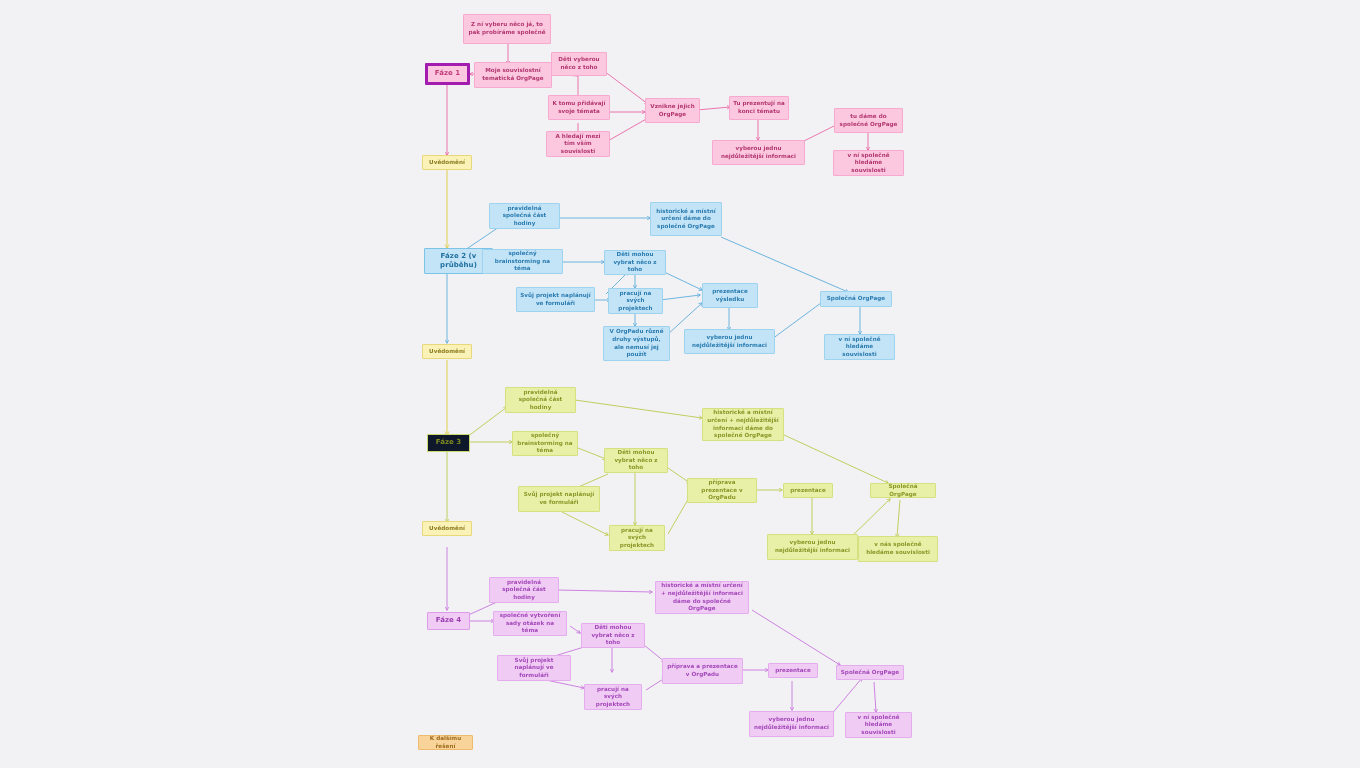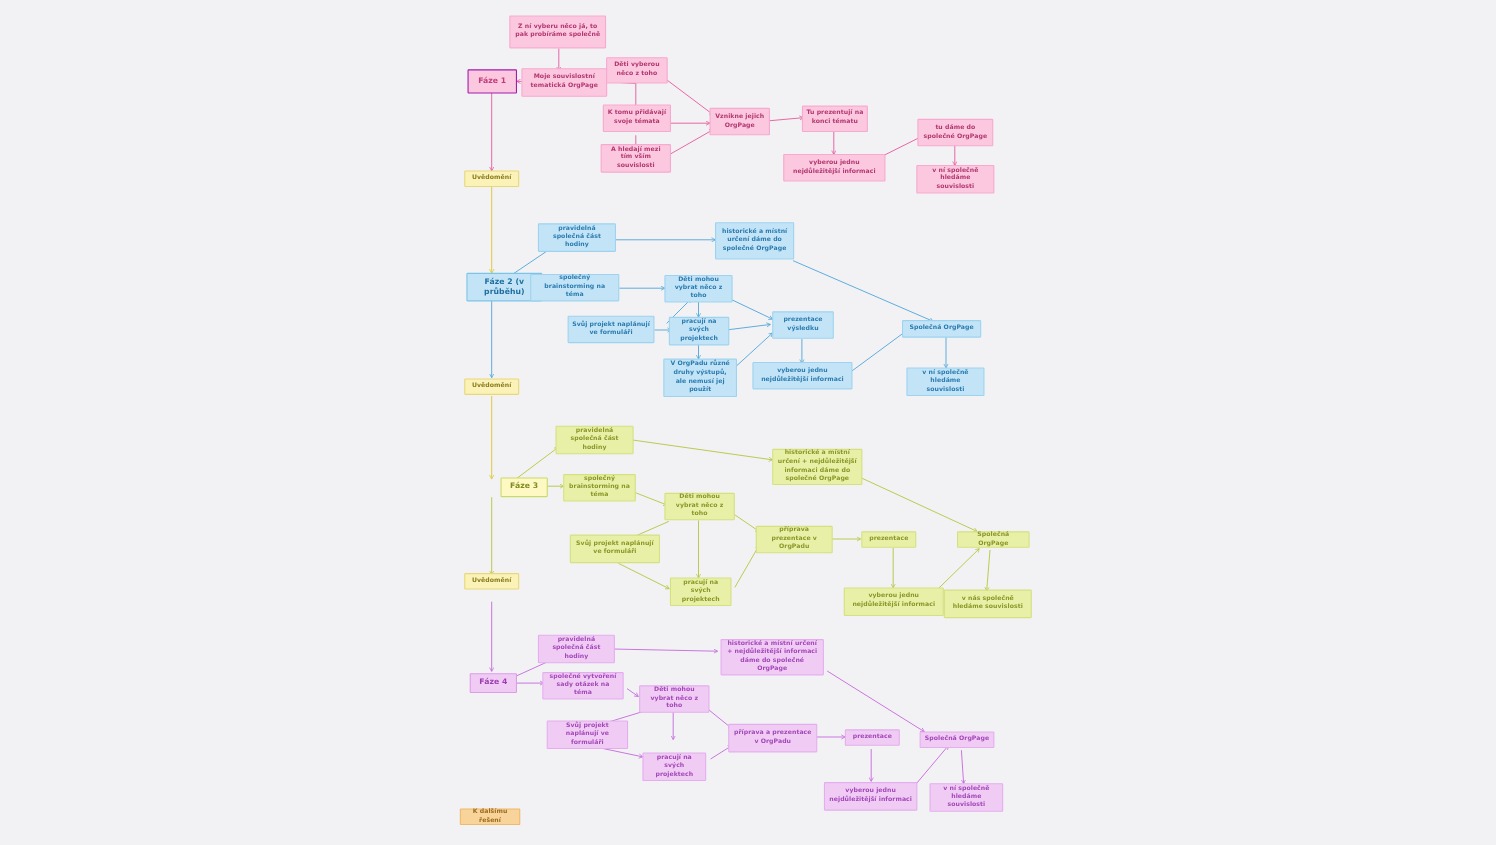--- a/index.html
+++ b/index.html
@@ -20,27 +20,27 @@
     font-size:5.6px;
     line-height:1.35;
     font-weight:bold;
     letter-spacing:.05px;
     padding:2px 3px;
     border-radius:1px;
     white-space:pre-line;
   }
   
   .p1{background:#fbc8e0;border:1px solid #f7a9cf;color:#b3366e;}
-  .p1h{background:#fbc8e0;border:1px solid #a21caf;color:#c23b78;font-size:7px;}
+  .p1h{background:#fbc8e0;border:3px solid #a21caf;color:#c23b78;font-size:7px;}
   
   .p2{background:#c3e4f7;border:1px solid #9ed3ef;color:#2a7bb0;}
   .p2h{background:#c3e4f7;border:1px solid #7cc3e8;color:#1f6f9e;font-size:7px;}
   
   .p3{background:#e8f0a8;border:1px solid #d5e081;color:#8a9626;}
-  .p3h{background:#fef9c3;border:1px solid #c9d96a;color:#7e8b1e;font-size:7px;margin-left:28px;}
+  .p3h{background:#0f172a;border:1px solid #c9d96a;color:#7e8b1e;font-size:7px;}
   
   .p4{background:#f0ccf5;border:1px solid #e4aeee;color:#a347b8;}
   .p4h{background:#f0ccf5;border:1px solid #dc9cea;color:#9b3cb0;font-size:7px;}
   
   .marker{background:#fbf2b8;border:1px solid #e8d87a;color:#8a7b1d;font-size:5.6px;font-weight:bold;}
   .endnode{background:#f8d49a;border:1px solid #eeba6d;color:#9c6a1c;font-size:5.6px;font-weight:bold;}
 </style>
 </head>
 <body>
 

